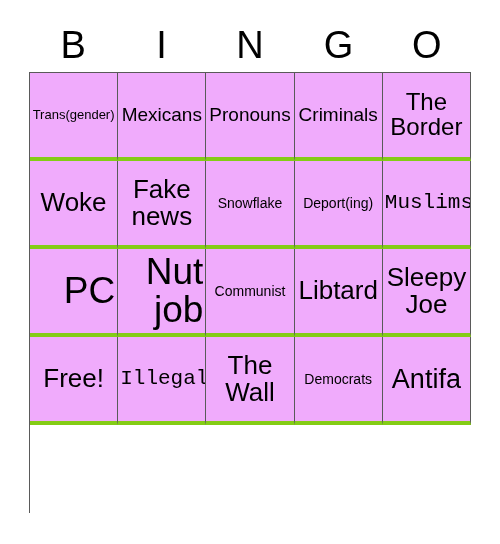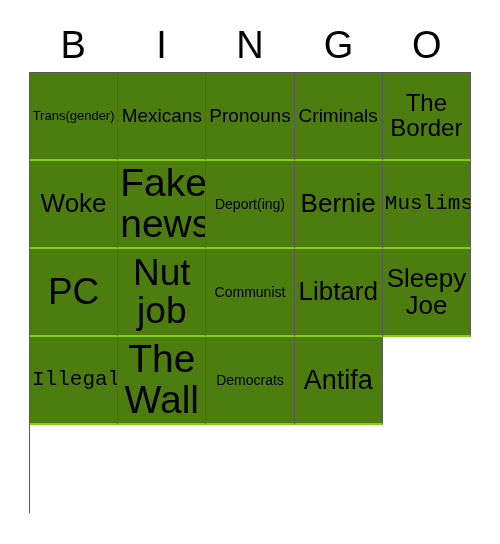--- a/index.html
+++ b/index.html
@@ -55,49 +55,49 @@
     display: grid;
     grid-template-columns: repeat(5, 1fr);
     grid-template-rows: repeat(5, 1fr);
     border-top: 1px solid #5a5a5a;
     border-left: 1px solid #5a5a5a;
     box-sizing: border-box;
     background: #ffffff;
   }
   .cell {
     border-right: 1px solid #5a5a5a;
-    border-bottom: 2px solid #84cc16;
+    border-bottom: 4px solid #84cc16;
     box-sizing: border-box;
     display: flex;
     align-items: center;
     justify-content: center;
     text-align: center;
     padding: 1px 2px;
     overflow: hidden;
-    background: #4d7c0f;
+    background: #f0abfc;
   }
   .cell-text {
     display: block;
     width: 100%;
     line-height: 1.04;
     color: #000000;
     white-space: pre-line;
   }
 
   
   .sz-xs  { font-size: 13px; }
   .sz-s   { font-size: 14px; }
   .sz-sm  { font-size: 15px; }
   .sz-m   { font-size: 19px; }
   .sz-ml  { font-size: 21px; font-family: Liberation Mono, monospace; }
   .sz-l   { font-size: 24px; }
   .sz-xl  { font-size: 26px; text-align: center; }
   .sz-xxl { font-size: 27px; }
-  .sz-3xl { font-size: 39px; }
-  .sz-4xl { font-size: 37px; }
+  .sz-3xl { font-size: 26px; }
+  .sz-4xl { font-size: 37px; text-align: right; }
 </style>
 </head>
 <body>
 
 <div id="bingo-card">
 
   <div class="header-row">
     <div class="header-cell">B</div>
     <div class="header-cell">I</div>
     <div class="header-cell">N</div>
@@ -125,26 +125,26 @@
       </div>
 
     <div class="cell">
         <span class="cell-text sz-xl">Woke</span>
       </div>
     <div class="cell">
         <span class="cell-text sz-3xl">Fake
 news</span>
       </div>
     <div class="cell">
+        <span class="cell-text sz-s">Snowflake</span>
+      </div>
+    <div class="cell">
         <span class="cell-text sz-s">Deport(ing)</span>
       </div>
 
-    <div class="cell">
-        <span class="cell-text sz-xl">Bernie</span>
-      </div>
     <div class="cell">
         <span class="cell-text sz-ml">Muslims</span>
       </div>
     <div class="cell">
         <span class="cell-text sz-4xl">PC</span>
       </div>
     <div class="cell">
         <span class="cell-text sz-4xl">Nut
 job</span>
       </div>
@@ -152,20 +152,23 @@
     <div class="cell">
         <span class="cell-text sz-s">Communist</span>
       </div>
     <div class="cell">
         <span class="cell-text sz-xl">Libtard</span>
       </div>
     <div class="cell">
         <span class="cell-text sz-xl">Sleepy
 Joe</span>
       </div>
+    <div class="cell">
+        <span class="cell-text sz-3xl">Free!</span>
+      </div>
 
     <div class="cell">
         <span class="cell-text sz-ml">Illegals</span>
       </div>
     <div class="cell">
         <span class="cell-text sz-3xl">The
 Wall</span>
       </div>
     <div class="cell">
         <span class="cell-text sz-s">Democrats</span>

